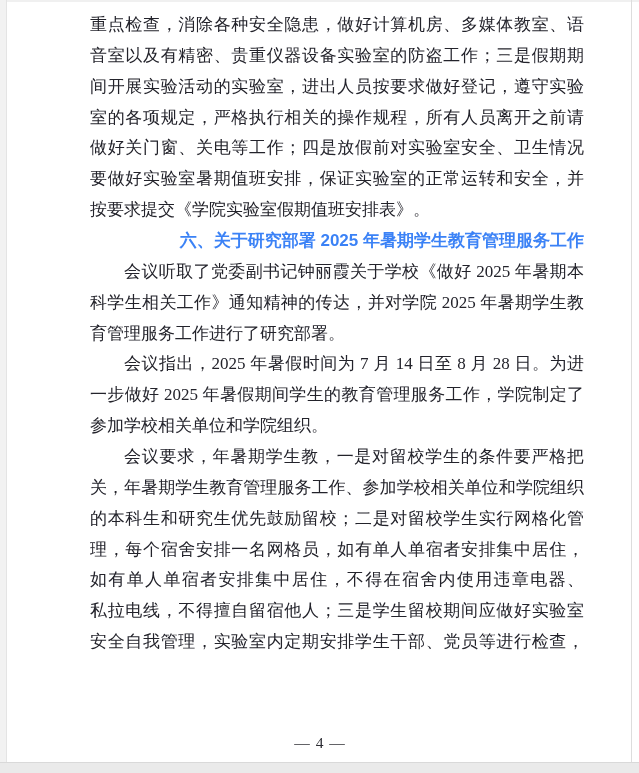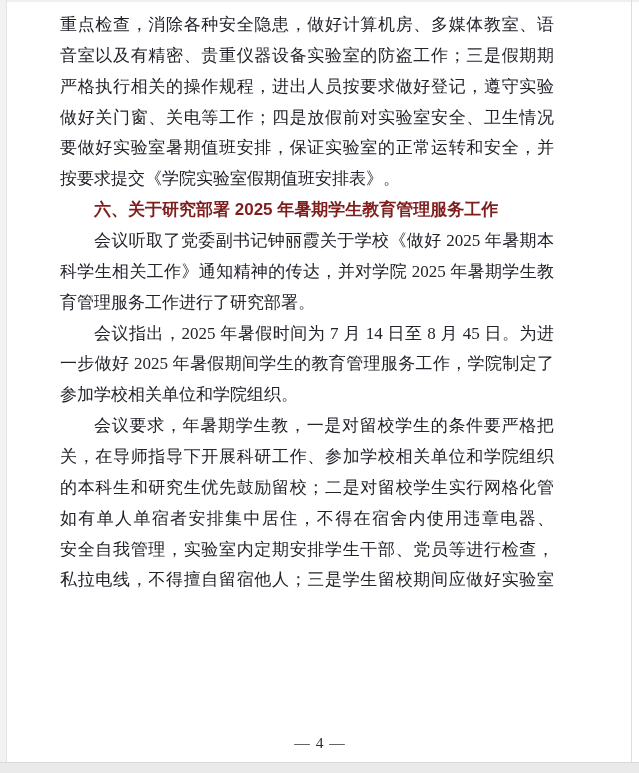--- a/index.html
+++ b/index.html
@@ -36,21 +36,21 @@
   }
   .edge-bottom {
     position: absolute;
     left: 0; top: 762px;
     width: 639px; height: 11px;
     background: #eaeaea;
     border-top: 1px solid #d9d9d9;
   }
   .doc-body {
     position: absolute;
-    left: 60px;
+    left: 90px;
     top: 10px;
     width: 494px;
     color: #23232b;
     font-size: 17px;
   }
   .text-line {
     height: 30.86px;
     line-height: 30.86px;
     white-space: nowrap;
     overflow: visible;
@@ -65,21 +65,22 @@
     display: inline-block;
     width: 100%;
     height: 0;
   }
   .text-line.indent {
     text-indent: 2em;
   }
   .text-line.heading {
     font-family: "Liberation Sans", "DejaVu Sans", sans-serif;
     font-weight: 700;
-    color: #7f1d1d;
+    color: #3b82f6;
+    text-align: right;
   }
   .page-number {
     position: absolute;
     left: 73px;
     top: 734px;
     width: 494px;
     text-align: center;
     font-size: 15.5px;
     color: #2b2b31;
     letter-spacing: 1px;
@@ -89,32 +90,34 @@
 <body>
 
 <div class="edge-top"></div>
 <div class="edge-left"></div>
 <div class="edge-right"></div>
 <div class="edge-bottom"></div>
 
 <div class="doc-body">
     <div class="text-line justify">重点检查，消除各种安全隐患，做好计算机房、多媒体教室、语</div>
     <div class="text-line justify">音室以及有精密、贵重仪器设备实验室的防盗工作；三是假期期</div>
-    <div class="text-line justify">严格执行相关的操作规程，进出人员按要求做好登记，遵守实验</div>
+    <div class="text-line justify">间开展实验活动的实验室，进出人员按要求做好登记，遵守实验</div>
+    <div class="text-line justify">室的各项规定，严格执行相关的操作规程，所有人员离开之前请</div>
     <div class="text-line justify">做好关门窗、关电等工作；四是放假前对实验室安全、卫生情况</div>
     <div class="text-line justify">要做好实验室暑期值班安排，保证实验室的正常运转和安全，并</div>
     <div class="text-line">按要求提交《学院实验室假期值班安排表》。</div>
     <div class="text-line indent heading">六、关于研究部署 2025 年暑期学生教育管理服务工作</div>
     <div class="text-line justify indent">会议听取了党委副书记钟丽霞关于学校《做好 2025 年暑期本</div>
     <div class="text-line justify">科学生相关工作》通知精神的传达，并对学院 2025 年暑期学生教</div>
     <div class="text-line">育管理服务工作进行了研究部署。</div>
-    <div class="text-line justify indent">会议指出，2025 年暑假时间为 7 月 14 日至 8 月 45 日。为进</div>
+    <div class="text-line justify indent">会议指出，2025 年暑假时间为 7 月 14 日至 8 月 28 日。为进</div>
     <div class="text-line justify">一步做好 2025 年暑假期间学生的教育管理服务工作，学院制定了</div>
     <div class="text-line">参加学校相关单位和学院组织。</div>
     <div class="text-line justify indent">会议要求，年暑期学生教，一是对留校学生的条件要严格把</div>
-    <div class="text-line justify">关，在导师指导下开展科研工作、参加学校相关单位和学院组织</div>
+    <div class="text-line justify">关，年暑期学生教育管理服务工作、参加学校相关单位和学院组织</div>
     <div class="text-line justify">的本科生和研究生优先鼓励留校；二是对留校学生实行网格化管</div>
+    <div class="text-line justify">理，每个宿舍安排一名网格员，如有单人单宿者安排集中居住，</div>
     <div class="text-line justify">如有单人单宿者安排集中居住，不得在宿舍内使用违章电器、</div>
+    <div class="text-line justify">私拉电线，不得擅自留宿他人；三是学生留校期间应做好实验室</div>
     <div class="text-line justify">安全自我管理，实验室内定期安排学生干部、党员等进行检查，</div>
-    <div class="text-line justify">私拉电线，不得擅自留宿他人；三是学生留校期间应做好实验室</div>
   </div>
 
 <div class="page-number">— 4 —</div>
 
 </body></html>

